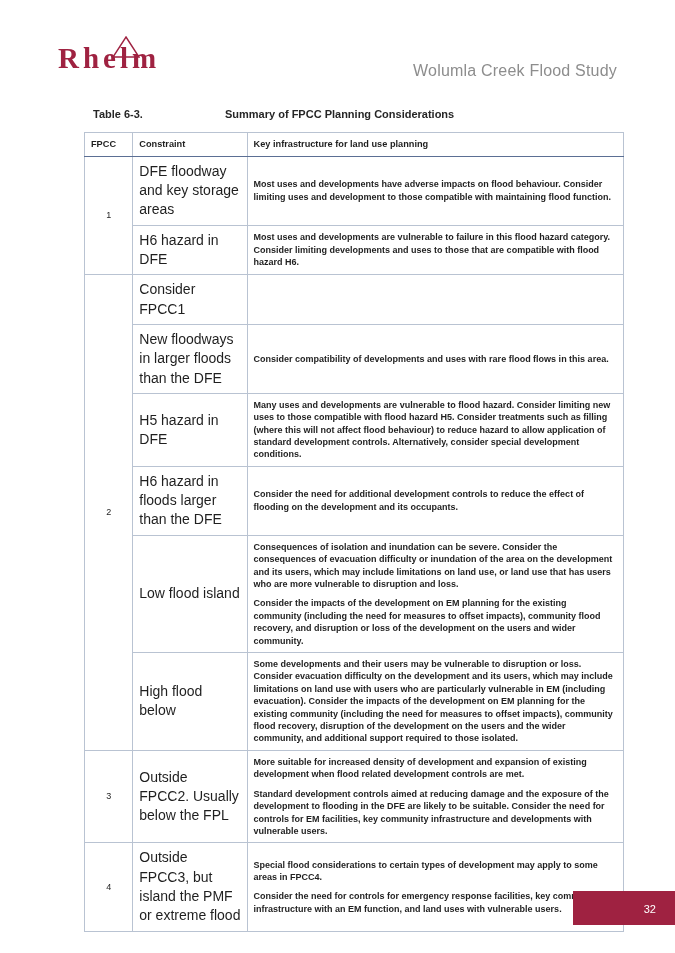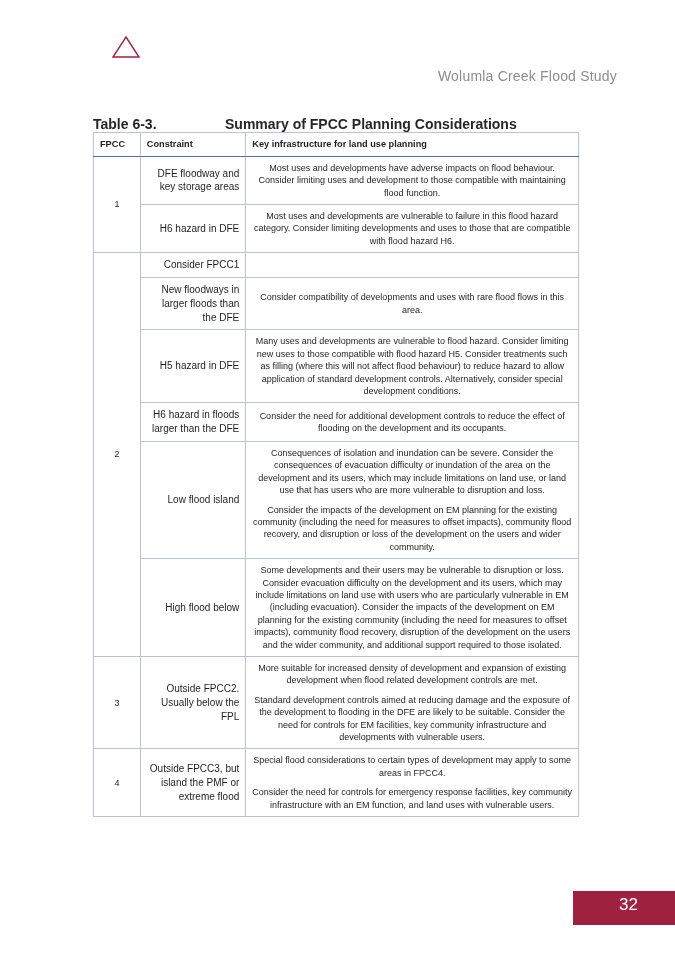--- a/index.html
+++ b/index.html
@@ -37,51 +37,50 @@
   .logo-roof {
     position: absolute;
     left: 112px;
     top: 8px;
     width: 28px;
     height: 22px;
   }
   .header-title {
     position: absolute;
     right: 58px;
-    top: 40px;
-    font-size: 14px;
+    top: 34px;
+    font-size: 16px;
     color: #8d8d8d;
     letter-spacing: 0.2px;
   }
 
   
   .caption-row {
     position: absolute;
     top: 108px;
     left: 93px;
     width: 525px;
-    font-size: 14px;
+    font-size: 11px;
     font-weight: bold;
     color: #262626;
-    margin-top: 8px;
   }
   .caption-label {
     display: inline-block;
     width: 132px;
   }
   .caption-text {
     display: inline-block;
   }
 
   
   table.fpcc {
     position: absolute;
     top: 132px;
-    left: 93px;
-    width: 486px;
+    left: 84px;
+    width: 540px;
     border-collapse: collapse;
     font-size: 9px;
     line-height: 1.38;
     color: #1f1f1f;
   }
   table.fpcc th, table.fpcc td {
     border: 1px solid #b9c3d2;
     vertical-align: middle;
     padding: 5px 6px;
   }
@@ -95,59 +94,62 @@
   }
   .col-fpcc { width: 36px; text-align: center; }
   .col-constraint { width: 104px; }
   .col-key { width: 384px; }
 
   td.fpcc-num {
     text-align: center;
     font-size: 9px;
   }
   td.constraint {
-    font-size: 10px;
-    text-align: right;
+    font-size: 14px;
   }
   td.key p {
     margin: 0 0 7px 0;
   }
   td.key p:last-child {
     margin-bottom: 0;
   }
   td.key {
-    text-align: center;
+    text-align: left;
+    font-weight: bold;
   }
 
   
   tr.group-top > td {
     border-top: 1.4px solid #5b6f94;
   }
 
   
   .page-number-box {
     position: absolute;
     right: 0;
     bottom: 28px;
     width: 102px;
     height: 34px;
     background: #9f2241;
   }
   .page-number {
     position: absolute;
-    right: 37px;
+    right: 19px;
     bottom: 38px;
     color: #ffffff;
-    font-size: 17px;
+    font-size: 11px;
   }
 </style>
 </head>
 <body>
 
 <div class="page-header">
+  <div class="logo">
+    <span>R</span><span>h</span><span>e</span><span>l</span><span>m</span>
+  </div>
   <svg class="logo-roof" viewBox="0 0 28 22">
     <polygon points="14,1 27,21 1,21" fill="none" stroke="#9f2241" stroke-width="1.4"></polygon>
   </svg>
   <div class="header-title">Wolumla Creek Flood Study</div>
 </div>
 
 <div class="caption-row">
   <span class="caption-label">Table 6-3.</span><span class="caption-text">Summary of FPCC Planning Considerations</span>
 </div>
 

